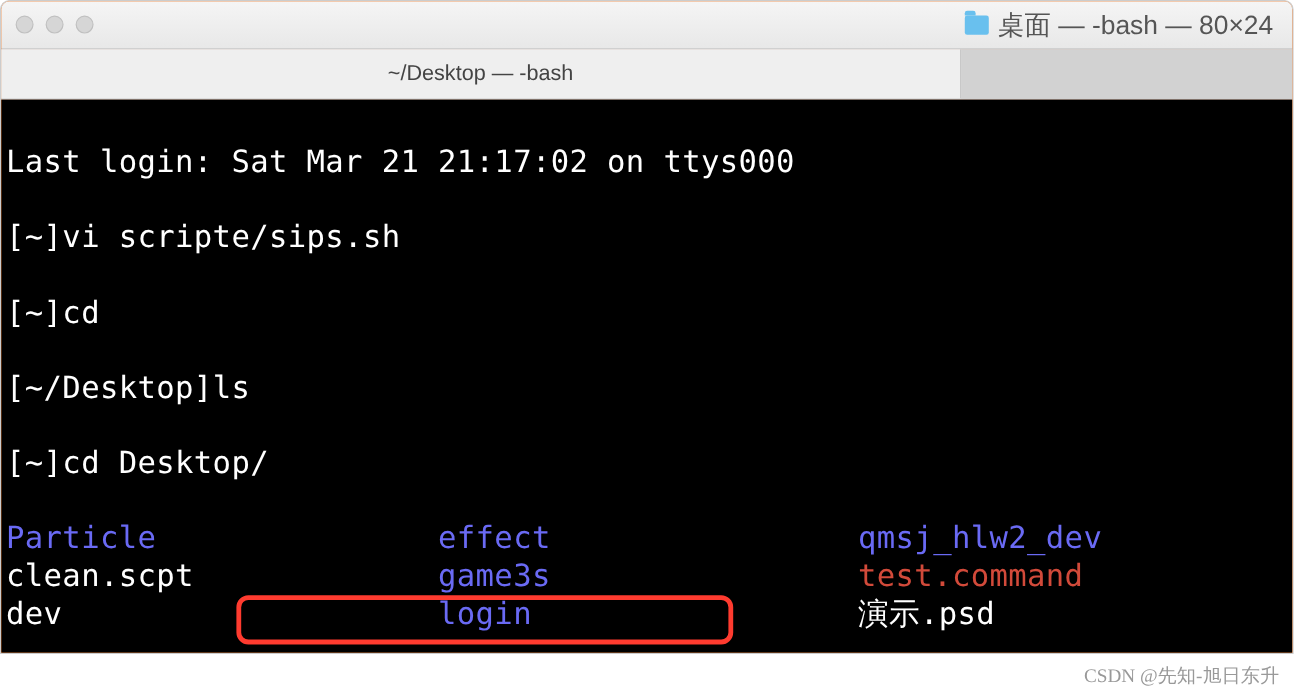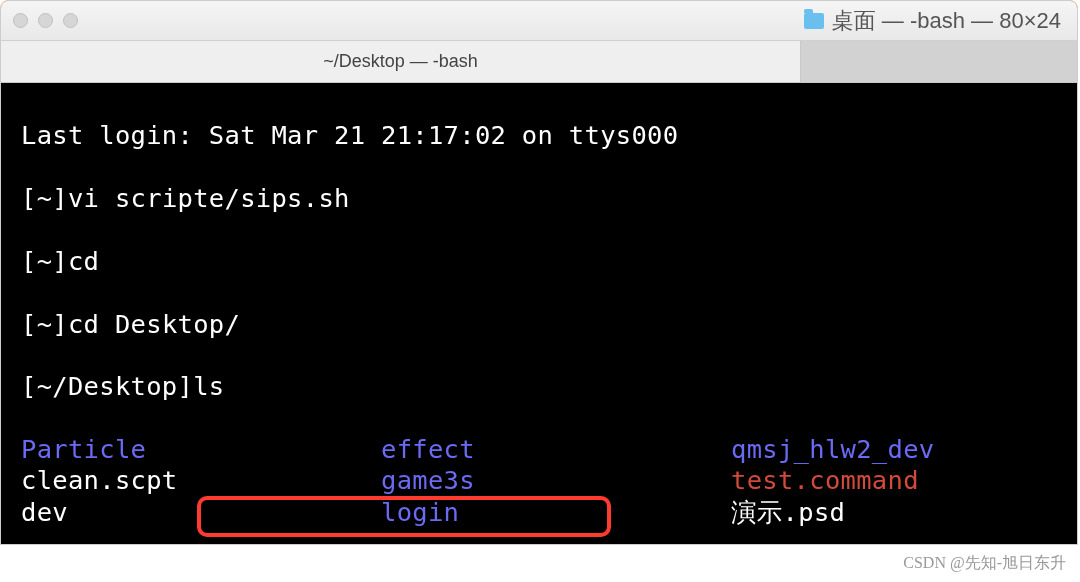--- a/index.html
+++ b/index.html
@@ -82,21 +82,21 @@
     }
     .tab-inactive-area {
       flex: 1;
       background: #d2d2d2;
     }
     .terminal {
       background: #000;
       color: #fff;
       font-size: 25.5px;
       line-height: 1.23;
-      padding: 6px 4px 10px 20px;
+      padding: 6px 4px 10px 4px;
       height: calc(100% - 82px);
       white-space: pre;
       letter-spacing: 0.3px;
       position: relative;
     }
     .line { display: block; }
     .blue { color: #6a6af4; }
     .red  { color: #d24a3a; }
     .ls-grid {
       display: grid;
@@ -136,22 +136,22 @@
   <div class="tabbar">
     <div class="tab">
       <span>~/Desktop — -bash</span>
     </div>
     <div class="tab-inactive-area"></div>
   </div>
   <div class="terminal">
 <span class="line">Last login: Sat Mar 21 21:17:02 on ttys000</span>
 <span class="line"><span>[~]</span><span>vi scripte/sips.sh</span></span>
 <span class="line"><span>[~]</span><span>cd</span></span>
+<span class="line"><span>[~/Desktop]</span><span>ls</span></span>
 <span class="line"><span>[~]</span><span>cd Desktop/</span></span>
-<span class="line"><span>[~/Desktop]</span><span>ls</span></span>
 <div class="ls-grid">
 <span class="blue">Particle</span><span class="blue">effect</span><span class="blue">qmsj_hlw2_dev</span>
 <span>clean.scpt</span><span class="blue">game3s</span><span class="red">test.command</span>
 <span>dev</span><span class="blue">login</span><span>演示.psd</span>
 </div>
 
 
 
     <div class="highlight-box" style="left:196px; top:413px; width:414px; height:41px;"></div>
   </div>

